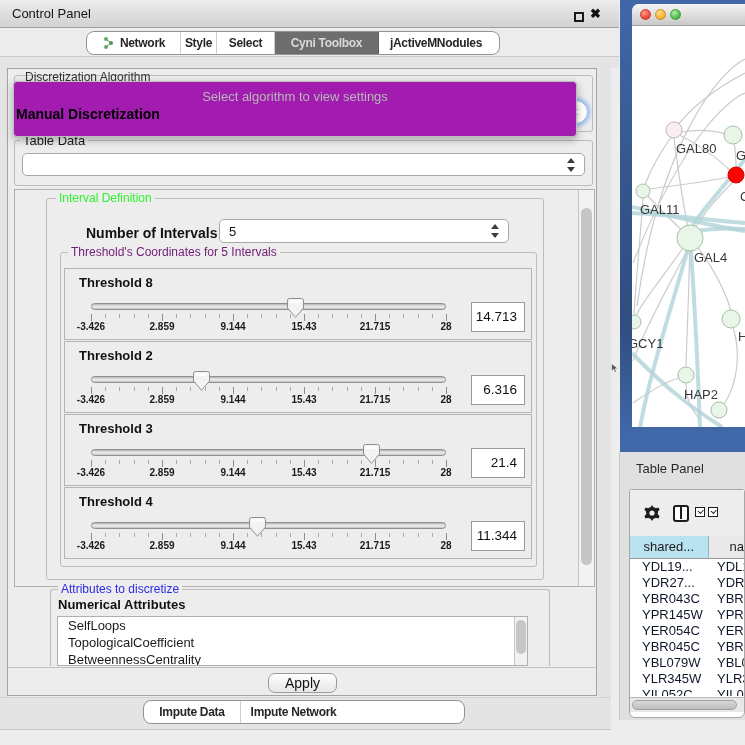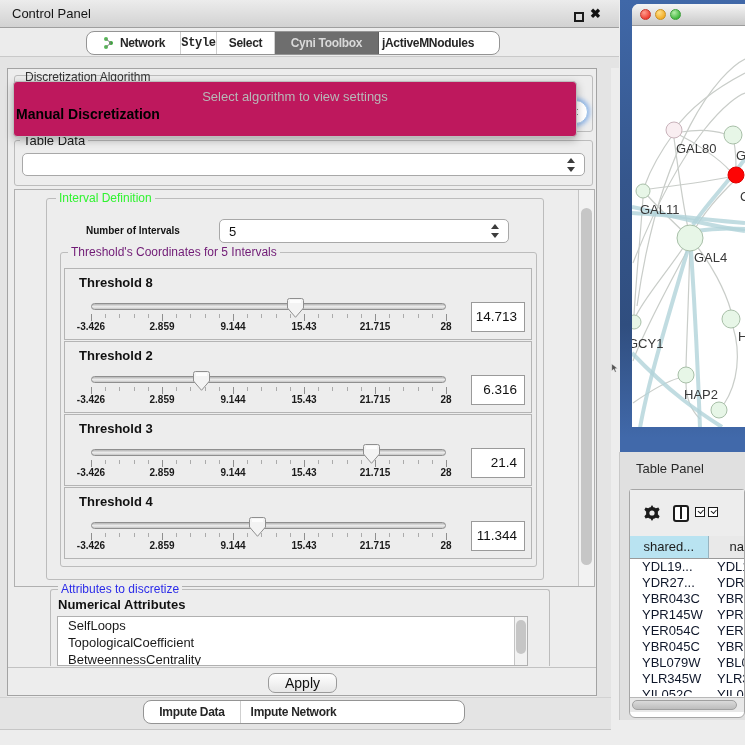--- a/index.html
+++ b/index.html
@@ -54,21 +54,21 @@
 
 
 #attr-list { left:57px; top:616px; width:471px; height:50px; background:#fff; border:1px solid #b0b0b0; overflow:hidden; }
 .attr-item { font-size:13px; color:#1a1a1a; line-height:17px; padding-left:10px; white-space:nowrap; }
 
 
 #apply-divider { left:8px; top:667px; width:588px; height:1px; background:#c2c2c2; }
 #apply-btn { left:268px; top:673px; width:69px; height:20px; background:linear-gradient(#ffffff,#e6e6e6); border:1px solid #9a9a9a; border-radius:7px; font-size:14px; color:#111; text-align:center; line-height:18px; }
 
 
-#popup { left:13px; top:81px; width:564px; height:56px; background:#be185d; border:1px solid #bdbdbd; border-radius:4px; box-shadow:0 3px 8px rgba(0,0,0,0.3); z-index:50; }
+#popup { left:13px; top:81px; width:564px; height:56px; background:#a21caf; border:1px solid #bdbdbd; border-radius:4px; box-shadow:0 3px 8px rgba(0,0,0,0.3); z-index:50; }
 #popup .hint { position:absolute; left:0; top:7px; width:100%; text-align:center; font-size:13px; color:#b8b8b8; }
 #popup .opt1 { position:absolute; left:2px; top:24px; font-size:14px; font-weight:bold; color:#000; }
 #popup .opt2 { position:absolute; left:2px; top:40px; font-size:14px; color:#000; }
 
 
 #right-bg { left:619px; top:0; width:126px; height:745px; background:#ededed; }
 #tp-strip { left:619px; top:452px; width:126px; height:268px; background:#e0e0e0; border-left:1px solid #c9c9c9; }
 #bluepanel { left:620px; top:0; width:125px; height:452px; background:linear-gradient(#4068a8,#35568c 40%,#304e7f 72%,#4169aa 97%); }
 #netwindow { left:632px; top:4px; width:113px; height:423px; background:#fff; border-top-left-radius:7px; }
 #net-titlebar { position:absolute; left:0; top:0; width:100%; height:22px; background:linear-gradient(#f5f5f5,#c9c9c9); border-top-left-radius:7px; border-bottom:1px solid #9c9c9c; }
@@ -121,30 +121,30 @@
         <span style="margin-right: 5px; display: inline-flex;">
           <svg width="13" height="14" viewBox="0 0 13 14">
             <circle cx="4" cy="3" r="2" fill="#57b857"></circle>
             <circle cx="9" cy="7" r="2" fill="#3da23d"></circle>
             <circle cx="4" cy="11" r="2" fill="#57b857"></circle>
             <path d="M4,3 L9,7 L4,11" stroke="#7a7a7a" fill="none"></path>
           </svg>
         </span>
         <span>Network</span>
       </div>
-      <div class="tabseg" style="width: 36px; font-family: Liberation Mono, monospace;">
+      <div class="tabseg" style="width: 36px;">
         <span>Style</span>
       </div>
       <div class="tabseg" style="width: 58px;">
         <span>Select</span>
       </div>
       <div class="tabseg sel" style="width: 104px;">
         <span>Cyni Toolbox</span>
       </div>
-      <div class="tabseg" style="width: 98px;">
+      <div class="tabseg" style="width: 98px; margin-left: 8px;">
         <span>jActiveMNodules</span>
       </div>
     </div>
 
   <div id="mainpanel" class="abs"></div>
 
   <div class="group" style="left:14px; top:75px; width:579px; height:57px;"></div>
   <div id="ndisc-title" class="abs gtitle">Discretization Algorithm</div>
   <div class="combo" style="left:22px; top:100px; width:566px; height:24px; border-radius:12px; border-color:#9ec2e8; box-shadow:0 0 4px 2px rgba(90,150,230,0.6);">
       <span class="spin"></span>
@@ -156,21 +156,21 @@
     <span class="spin"></span>
   </div>
 
   <div id="scrollpane" class="abs"></div>
   <div class="vsb-track abs" style="left:578px; top:190px; width:16px; height:396px;">
     <div class="sb-thumb" style="left:2px; top:18px; width:11px; height:357px;"></div>
   </div>
 
   <div class="group" style="left:46px; top:198px; width:498px; height:382px;"></div>
   <div class="gtitle abs" style="left:56px; top:192px; color:#30f330;">Interval Definition</div>
-  <div class="abs" style="left:86px; top:225px; font-size:10px; font-weight:bold; color:#111;">Number of Intervals</div>
+  <div class="abs" style="left:86px; top:225px; font-size:14px; font-weight:bold; color:#111;">Number of Intervals</div>
   <div class="combo" style="left:219px; top:219px; width:290px; height:24px;">
     <span class="v">5</span>
     <span class="spin"></span>
   </div>
 
   <div class="group" style="left:60px; top:252px; width:477px; height:315px;"></div>
   <div class="gtitle abs" style="left:68px; top:246px; color:#701a75;">Threshold's Coordinates for 5 Intervals</div>
   <div id="threshold-stack">
       <div class="thpanel" style="top: 268px;">
         <div class="thlabel">Threshold 8</div>

